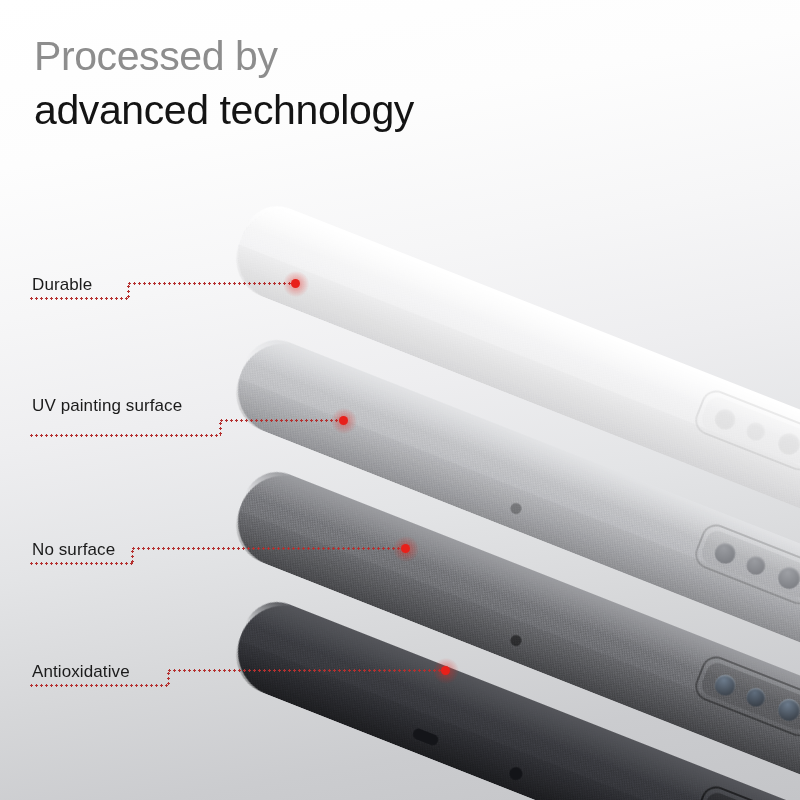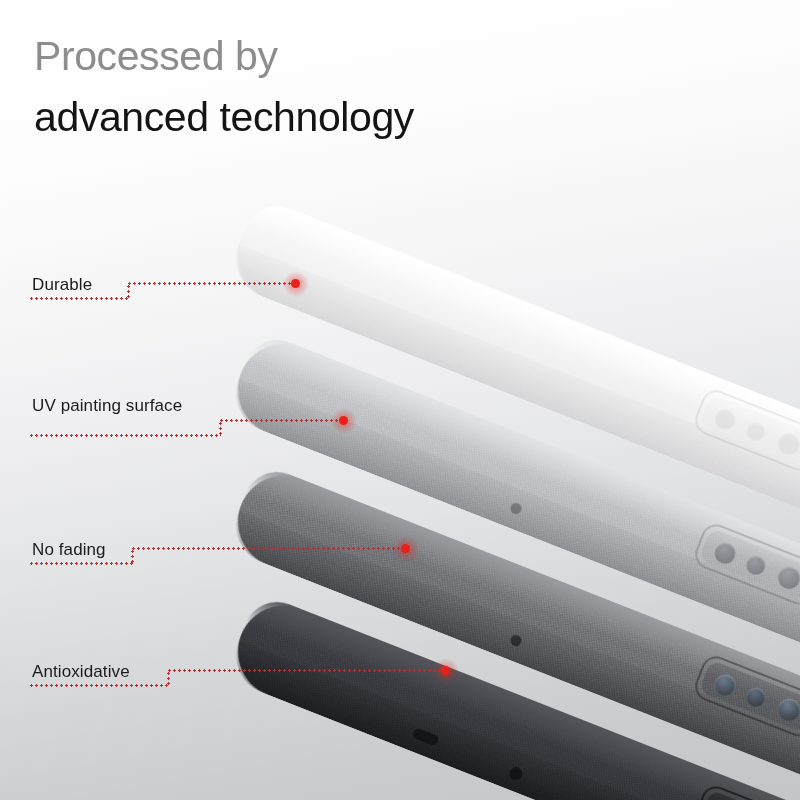--- a/index.html
+++ b/index.html
@@ -18,21 +18,21 @@
   }
 
   
   .headline { position:absolute; left:34px; top:36px; line-height:1.02; }
   .headline .l1 {
     display:block; font-size:41px; font-weight:400;
     color:#8d8d8d; letter-spacing:-0.4px;
   }
   .headline .l2 {
     display:block; font-size:41px; font-weight:400;
-    color:#141414; letter-spacing:-0.4px; margin-top:19px;
+    color:#141414; letter-spacing:-0.4px; margin-top:12px;
   }
 
   
   .case-layer { position:absolute; transform-origin:left center; }
   .case-body {
     position:absolute; left:0; top:0;
     width:760px; height:92px;
     border-radius:46px 14px 14px 46px;
   }
   .case-tex {
@@ -182,21 +182,21 @@
 
   <div class="callout" style="z-index:20;">
     <span class="label" style="left:32px; top:396px;">UV painting surface</span>
     <div class="dline" style="left:29px; top:434px; width:192px;"></div>
     <div class="dline v" style="left:219px; top:420px; height:17px;"></div>
     <div class="dline" style="left:219px; top:419px; width:124px;"></div>
     <div class="dot" style="left:339px; top:416px;"></div>
   </div>
 
   <div class="callout" style="z-index:20;">
-    <span class="label" style="left:32px; top:540px;">No fading</span>
+    <span class="label" style="left:32px; top:540px;">No surface</span>
     <div class="dline" style="left:29px; top:562px; width:104px;"></div>
     <div class="dline v" style="left:131px; top:548px; height:17px;"></div>
     <div class="dline" style="left:131px; top:547px; width:274px;"></div>
     <div class="dot" style="left:401px; top:544px;"></div>
   </div>
 
   <div class="callout" style="z-index:20;">
     <span class="label" style="left:32px; top:662px;">Antioxidative</span>
     <div class="dline" style="left:29px; top:684px; width:140px;"></div>
     <div class="dline v" style="left:167px; top:670px; height:17px;"></div>

